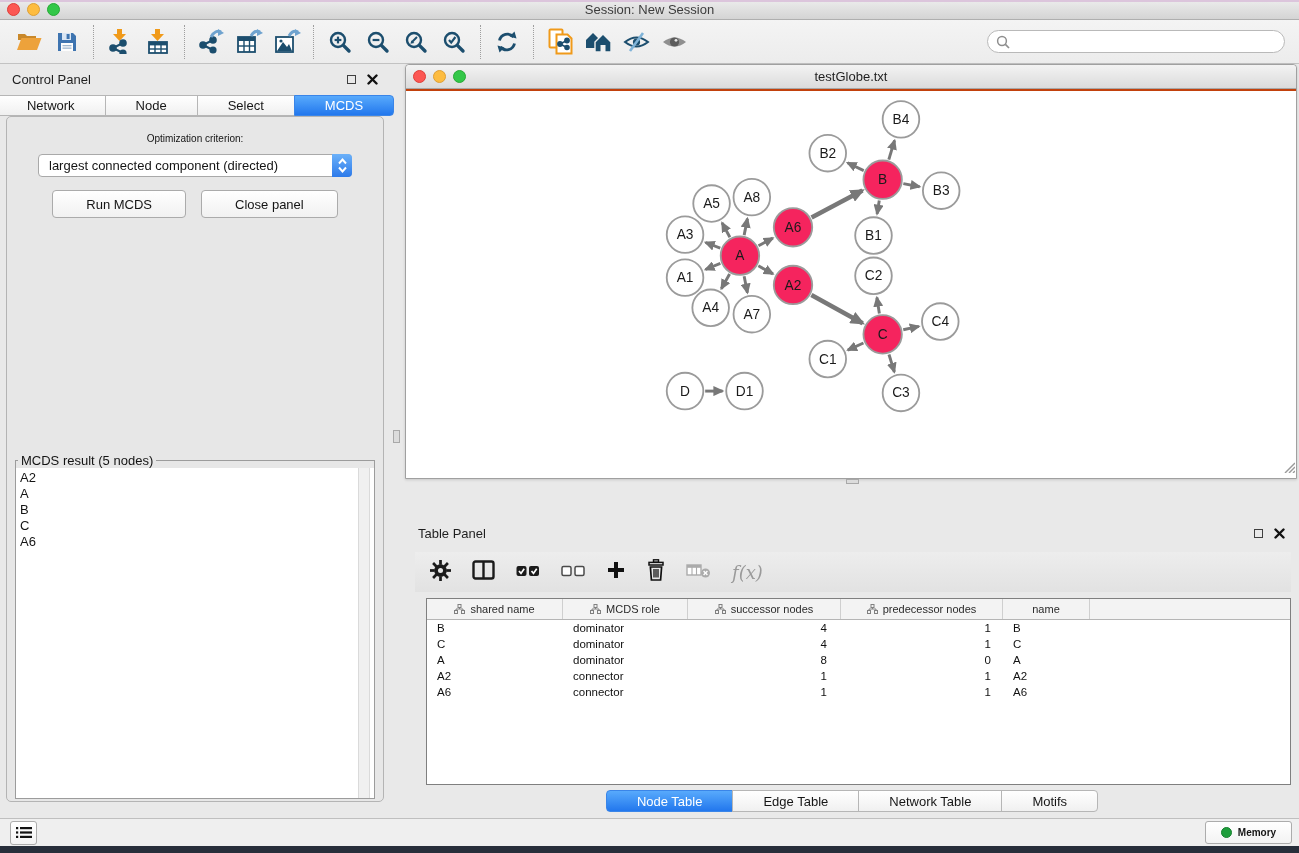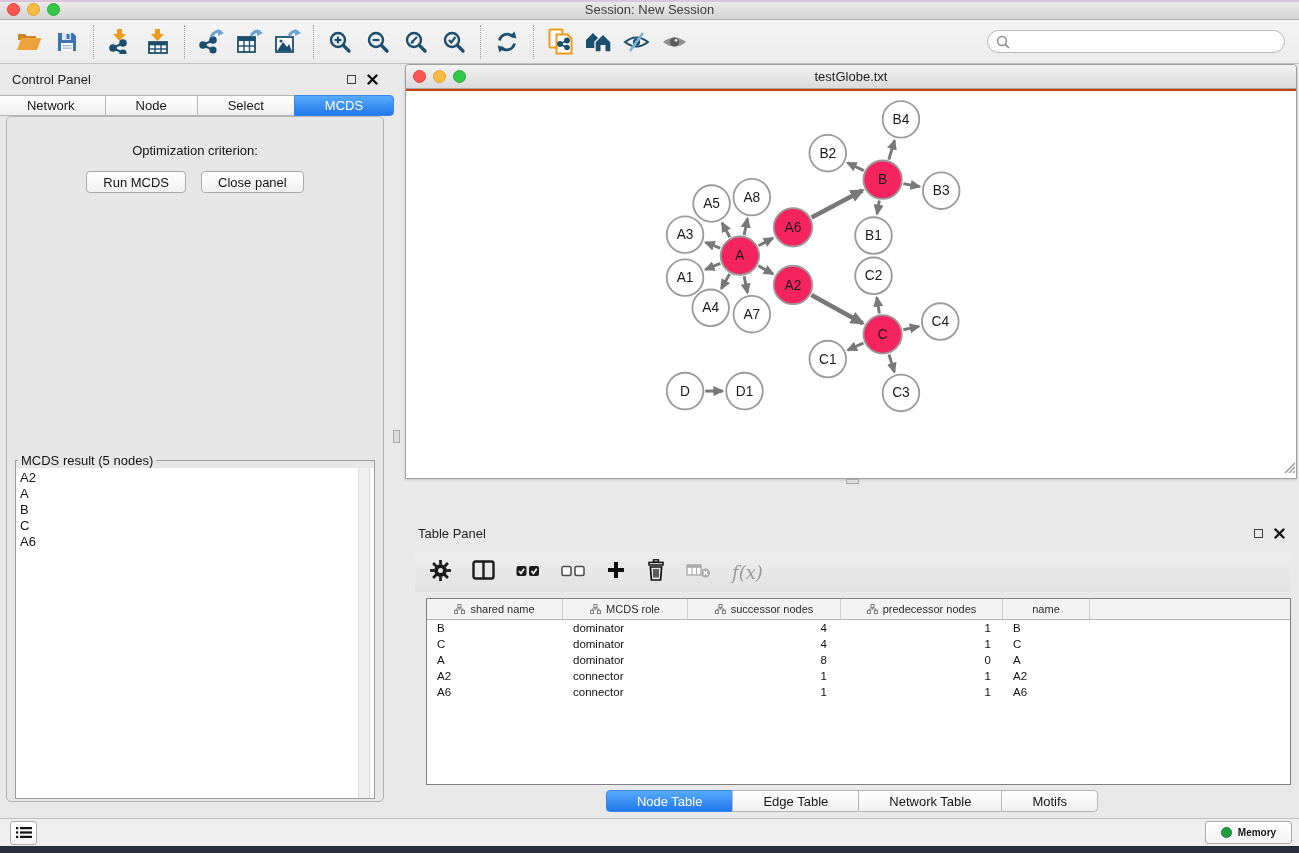--- a/index.html
+++ b/index.html
@@ -32,25 +32,25 @@
   .head-icons { margin-left:auto; display:flex; align-items:center; gap:11px; }
   .float-box { width:9px; height:9px; border:1.5px solid #3F3F3F; display:inline-block; }
 
   .cptabs { position:absolute; top:31px; left:0; right:0; display:flex; justify-content:center; z-index:2; }
   .seg-tab { display:flex; align-items:center; justify-content:center; height:21px; padding:0 30px; background:linear-gradient(#FFFFFF,#F0F0F0); border:1px solid #B6B6B6; margin-left:-1px; font-size:13px; color:#161616; }
   .seg-tab:first-child { border-radius:4px 0 0 4px; margin-left:0; }
   .seg-tab:last-child { border-radius:0 4px 4px 0; }
   .seg-tab.active { background:linear-gradient(#58AAFC,#2277ED); color:#fff; border-color:#3A85E8; }
 
   .cpcontent { position:absolute; top:52px; left:6px; right:6px; bottom:16px; background:#E7E7E7; border:1px solid #B4B4B4; border-radius:5px; }
-  .optlabel { text-align:center; margin-top:26px; font-size:13px; color:#141414; }
+  .optlabel { text-align:center; margin-top:16px; font-size:10px; color:#141414; }
   .mselect { width:314px; height:23px; margin:10px auto 0; background:#fff; border:1px solid #A9A9A9; border-radius:4px; position:relative; display:flex; align-items:center; font-size:13px; color:#141414; padding-left:10px; }
   .stepper { position:absolute; right:-1px; top:-1px; width:20px; height:23px; border-radius:0 4px 4px 0; background:linear-gradient(#6BB1F9,#2D7AEA); display:flex; align-items:center; justify-content:center; }
   .btnrow { display:flex; justify-content:center; gap:15px; margin-top:13px; }
-  .mbtn { height:22px; padding:0 16px; font-size:13px; color:#141414; background:linear-gradient(#FFFFFF,#F1F1F1); border:1px solid #ABABAB; border-radius:4px; font-family:"Liberation Sans",sans-serif; }
+  .mbtn { height:28px; padding:0 33px; font-size:13px; color:#141414; background:linear-gradient(#FFFFFF,#F1F1F1); border:1px solid #ABABAB; border-radius:4px; font-family:"Liberation Sans",sans-serif; }
 
   .result-box { position:absolute; left:8px; right:8px; top:336px; bottom:2px; border:1px solid #9C9C9C; display:flex; }
   .result-box legend { font-size:13px; color:#141414; margin-left:2px; padding:0 3px; }
   .result-inner { flex:1; background:#fff; position:relative; overflow:hidden; }
   .result-item { font-size:13px; line-height:16px; padding-left:4px; color:#141414; }
   .result-scroll { position:absolute; right:4px; top:0; bottom:0; width:12px; background:#F0F0F0; border-left:1px solid #DADADA; border-right:1px solid #DADADA; }
 
   .vsplit { width:15px; position:relative; }
   .vhandle { position:absolute; top:366px; left:3px; width:7px; height:13px; background:#DCDCDC; border:1px solid #A9A9A9; }
 
@@ -278,20 +278,29 @@
         </span>
       </div>
       <div class="cptabs">
           <div class="seg-tab">Network</div>
           <div class="seg-tab">Node</div>
           <div class="seg-tab">Select</div>
           <div class="seg-tab active">MCDS</div>
         </div>
       <div class="cpcontent">
         <div class="optlabel">Optimization criterion:</div>
+        <div class="mselect">
+          <span>largest connected component (directed)</span>
+          <span class="stepper">
+            <svg width="13" height="17" viewBox="0 0 13 17">
+                <polyline points="3,6.5 6.5,2.5 10,6.5" fill="none" stroke="#fff" stroke-width="1.9"></polyline>
+                <polyline points="3,10.5 6.5,14.5 10,10.5" fill="none" stroke="#fff" stroke-width="1.9"></polyline>
+              </svg>
+          </span>
+        </div>
         <div class="btnrow">
           <button class="mbtn">Run MCDS</button>
           <button class="mbtn">Close panel</button>
         </div>
         <fieldset class="result-box">
           <legend>MCDS result (5 nodes)</legend>
           <div class="result-inner">
             <div style="padding-top:2px;">
                 <div class="result-item">A2</div>
                 <div class="result-item">A</div>

